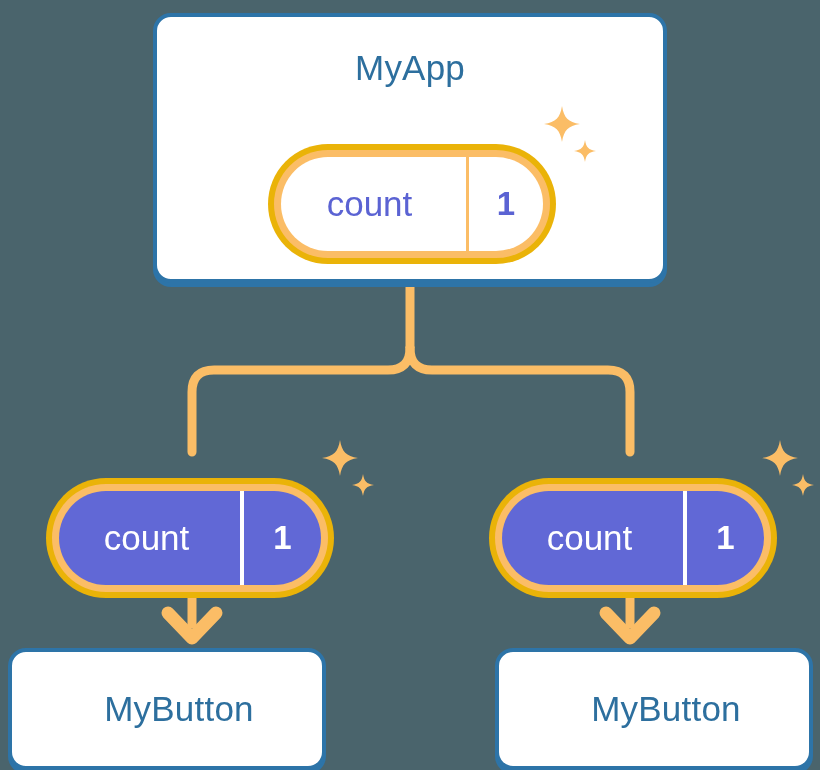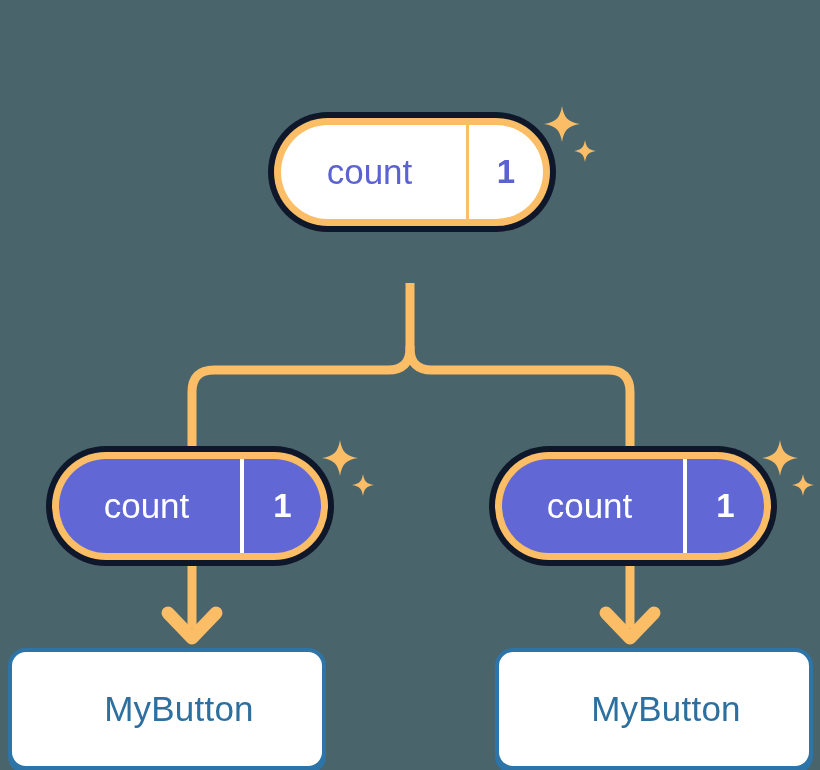--- a/index.html
+++ b/index.html
@@ -66,23 +66,24 @@
   }
   #btn-card-left  { left: 8px; }
   #btn-card-right { left: 495px; }
   .btn-card .card-title { font-size: 35px; }
 
   
   .pill {
     position: absolute;
     box-sizing: border-box;
     border-radius: 999px;
-    background: #0f172a;           
+    background: #eab308;           
     padding: 6px;
     z-index: 3;
+    margin-top: 32px;
   }
   .pill-ring {
     box-sizing: border-box;
     width: 100%;
     height: 100%;
     border-radius: 999px;
     background: #fbbd66;           
     padding: 7px;
   }
   .pill-body {
@@ -154,20 +155,23 @@
     <path d="M 410 348 Q 410 370 388 370 L 214 370 Q 192 370 192 392 L 192 452" stroke="#fbbd66" stroke-width="9" fill="none" stroke-linecap="round"></path>
     <path d="M 410 348 Q 410 370 432 370 L 608 370 Q 630 370 630 392 L 630 452" stroke="#fbbd66" stroke-width="9" fill="none" stroke-linecap="round"></path>
 
     <path d="M 192 560 L 192 628" stroke="#fbbd66" stroke-width="9" fill="none"></path>
     <path d="M 168 613 L 192 638 L 216 613" stroke="#fbbd66" stroke-width="13" fill="none" stroke-linecap="round" stroke-linejoin="round"></path>
 
     <path d="M 630 560 L 630 628" stroke="#fbbd66" stroke-width="9" fill="none"></path>
     <path d="M 606 613 L 630 638 L 654 613" stroke="#fbbd66" stroke-width="13" fill="none" stroke-linecap="round" stroke-linejoin="round"></path>
   </svg>
 
+  <div id="app-card" class="card">
+    <div class="card-title">MyApp</div>
+  </div>
 
   <div id="pill-app" class="pill pill-light">
     <div class="pill-ring">
       <div class="pill-body">
         <div class="pill-key">count</div>
         <div class="pill-val">1</div>
       </div>
     </div>
   </div>
 

